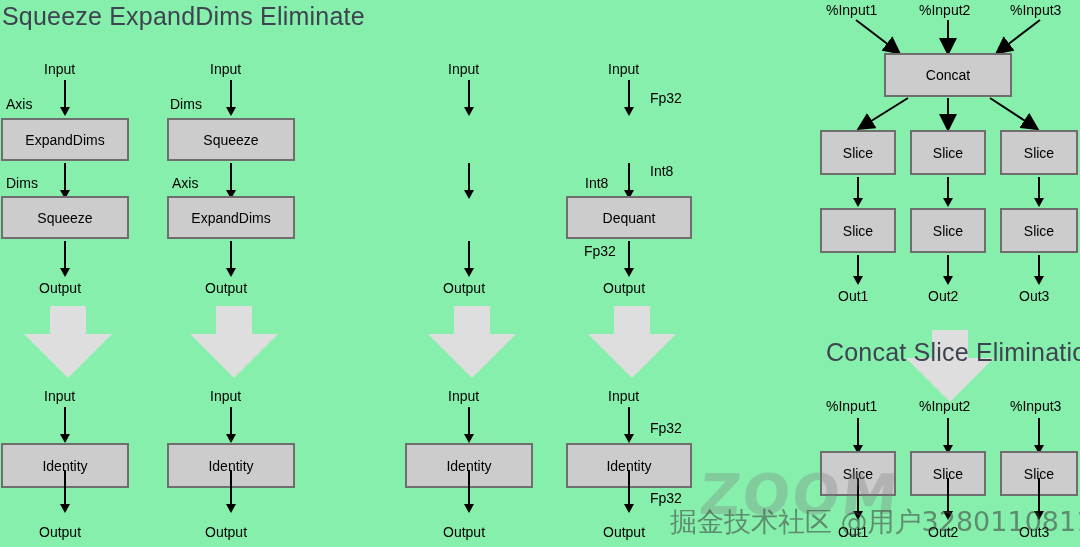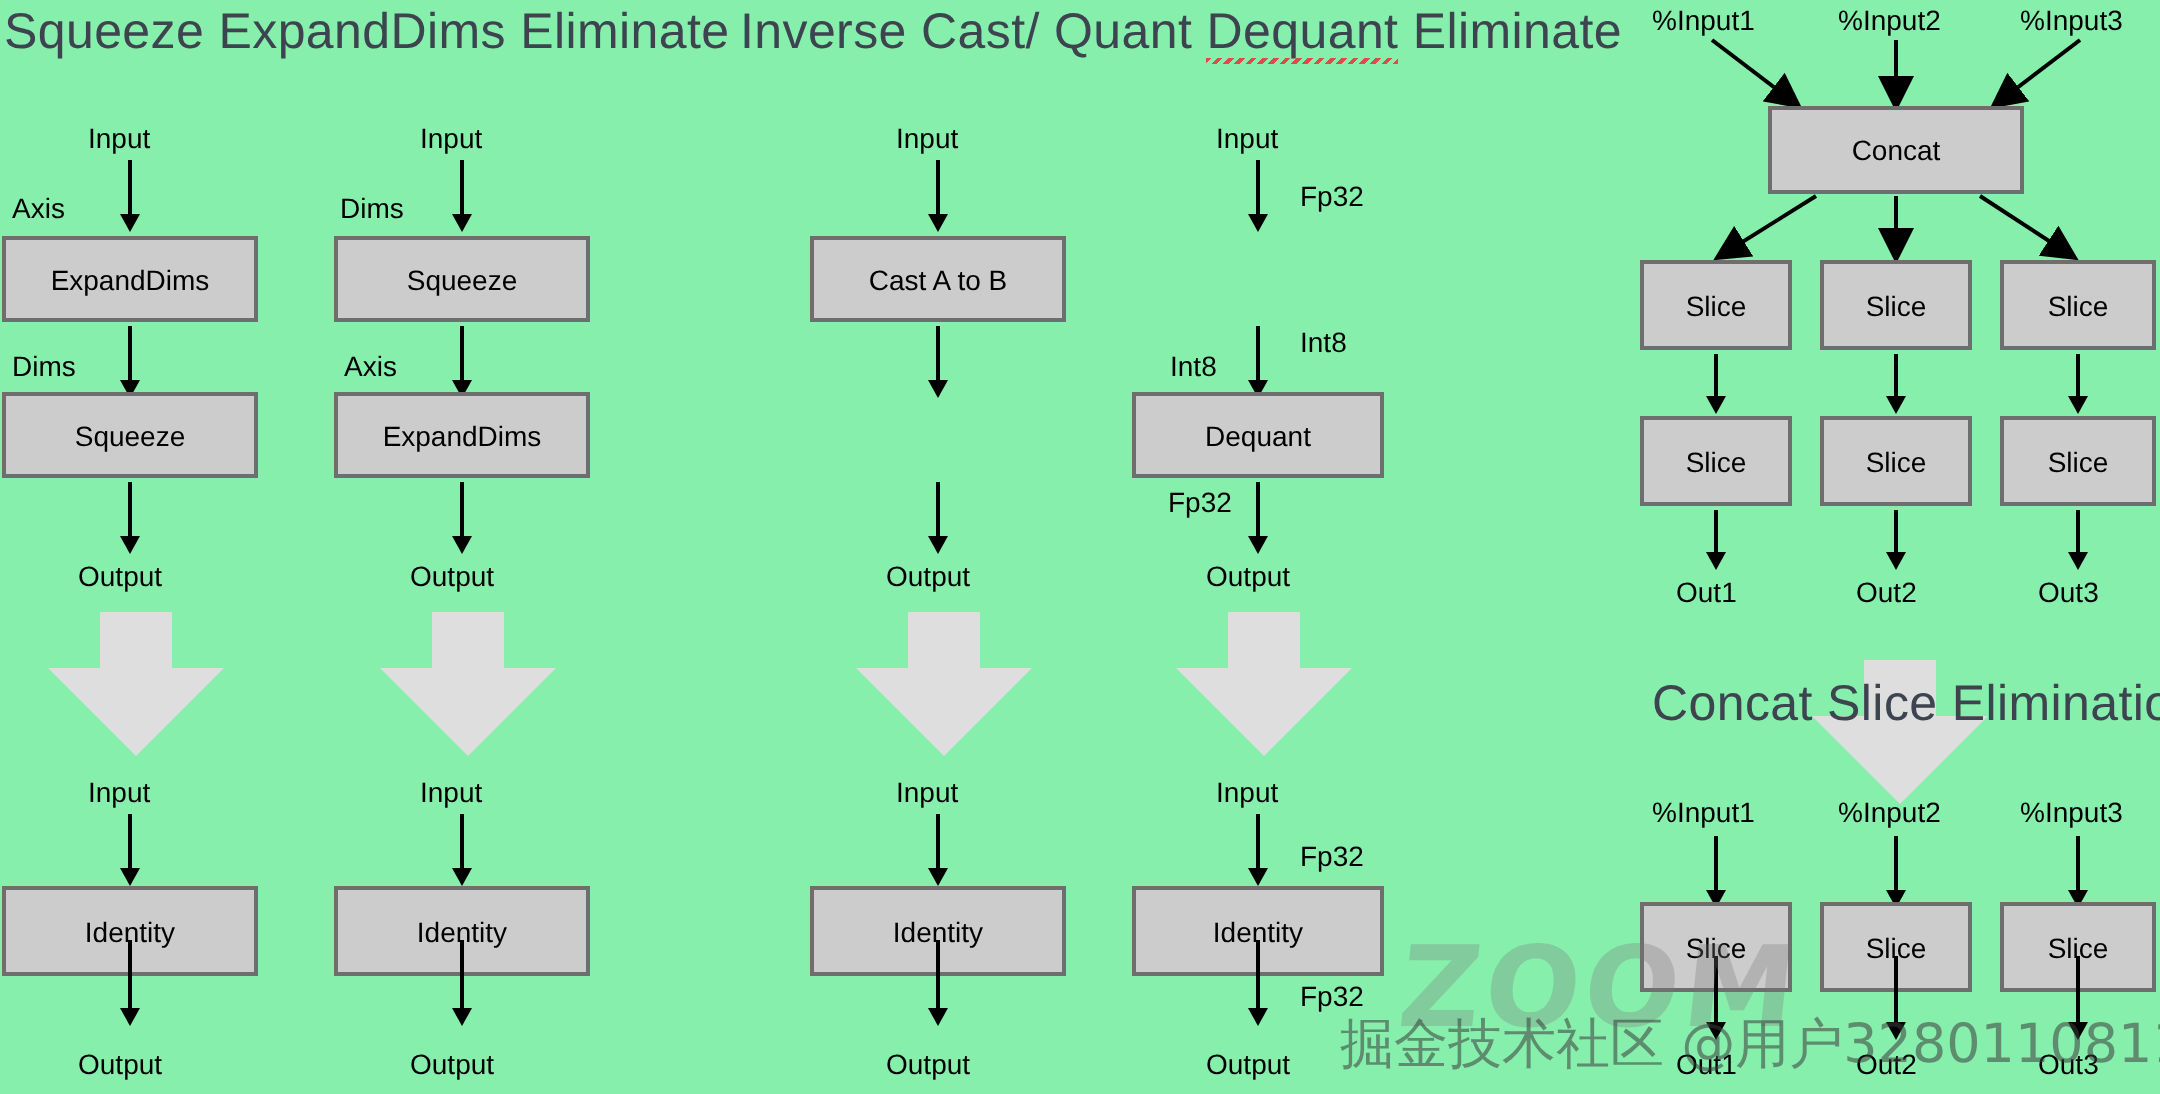--- a/index.html
+++ b/index.html
@@ -46,23 +46,20 @@
   .wm-big{position:absolute;color:rgba(120,120,120,.30);font-size:56px;font-weight:700;
      white-space:nowrap;letter-spacing:2px;font-family:"DejaVu Sans",sans-serif;}
 </style>
 </head>
 <body>
 
 <div id="stage">
 
   <div class="title" style="left:2px;top:2px;">Squeeze ExpandDims Eliminate</div>
 
-  <div class="title" style="left:370px;top:2px;">
-    <span>Inverse Cast/ Quant </span><span class="spellword">Dequant</span><span> Eliminate</span>
-  </div>
 
   <div class="bigarrow" style="left:24px;top:306px;width:88px;height:72px;">
     <div class="stem" style="width:36px;height:30px;"></div>
     <div class="head" style="top:28px;"></div>
   </div>
   <div class="bigarrow" style="left:190px;top:306px;width:88px;height:72px;">
     <div class="stem" style="width:36px;height:30px;"></div>
     <div class="head" style="top:28px;"></div>
   </div>
   <div class="bigarrow" style="left:428px;top:306px;width:88px;height:72px;">
@@ -113,21 +110,20 @@
   <div class="lbl" style="left:39px;top:524px;">Output</div>
 
   <div class="lbl" style="left:210px;top:388px;">Input</div>
   <div class="varr" style="left:230px;top:407px;height:28px;"></div>
   <div class="box" style="left:167px;top:443px;width:128px;height:45px;">Identity</div>
   <div class="varr" style="left:230px;top:470px;height:35px;"></div>
   <div class="lbl" style="left:205px;top:524px;">Output</div>
 
   <div class="lbl" style="left:448px;top:61px;">Input</div>
   <div class="varr" style="left:468px;top:80px;height:28px;"></div>
-  <div class="box" style="left:405px;top:118px;width:128px;height:43px;">Cast A to B</div>
   <div class="varr" style="left:468px;top:163px;height:28px;"></div>
   <div class="varr" style="left:468px;top:241px;height:28px;"></div>
   <div class="lbl" style="left:443px;top:280px;">Output</div>
 
   <div class="lbl" style="left:608px;top:61px;">Input</div>
   <div class="varr" style="left:628px;top:80px;height:28px;"></div>
   <div class="lbl" style="left:650px;top:90px;">Fp32</div>
 
 
   <div class="varr" style="left:628px;top:163px;height:28px;"></div>

